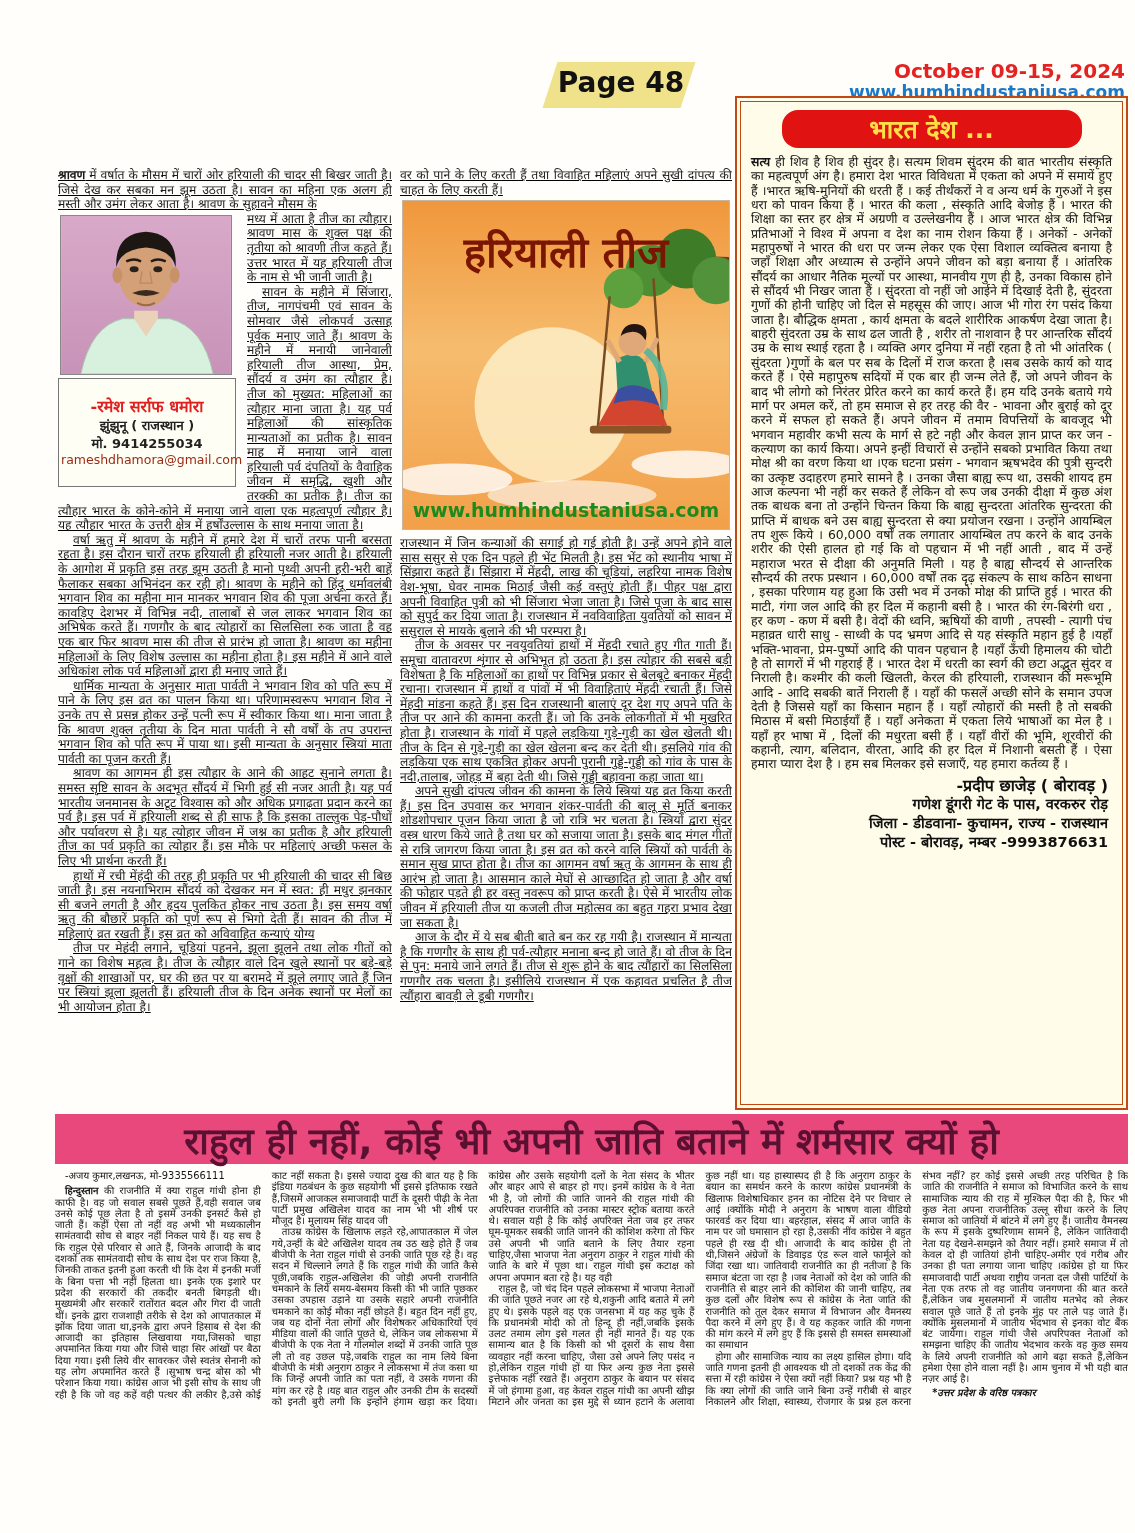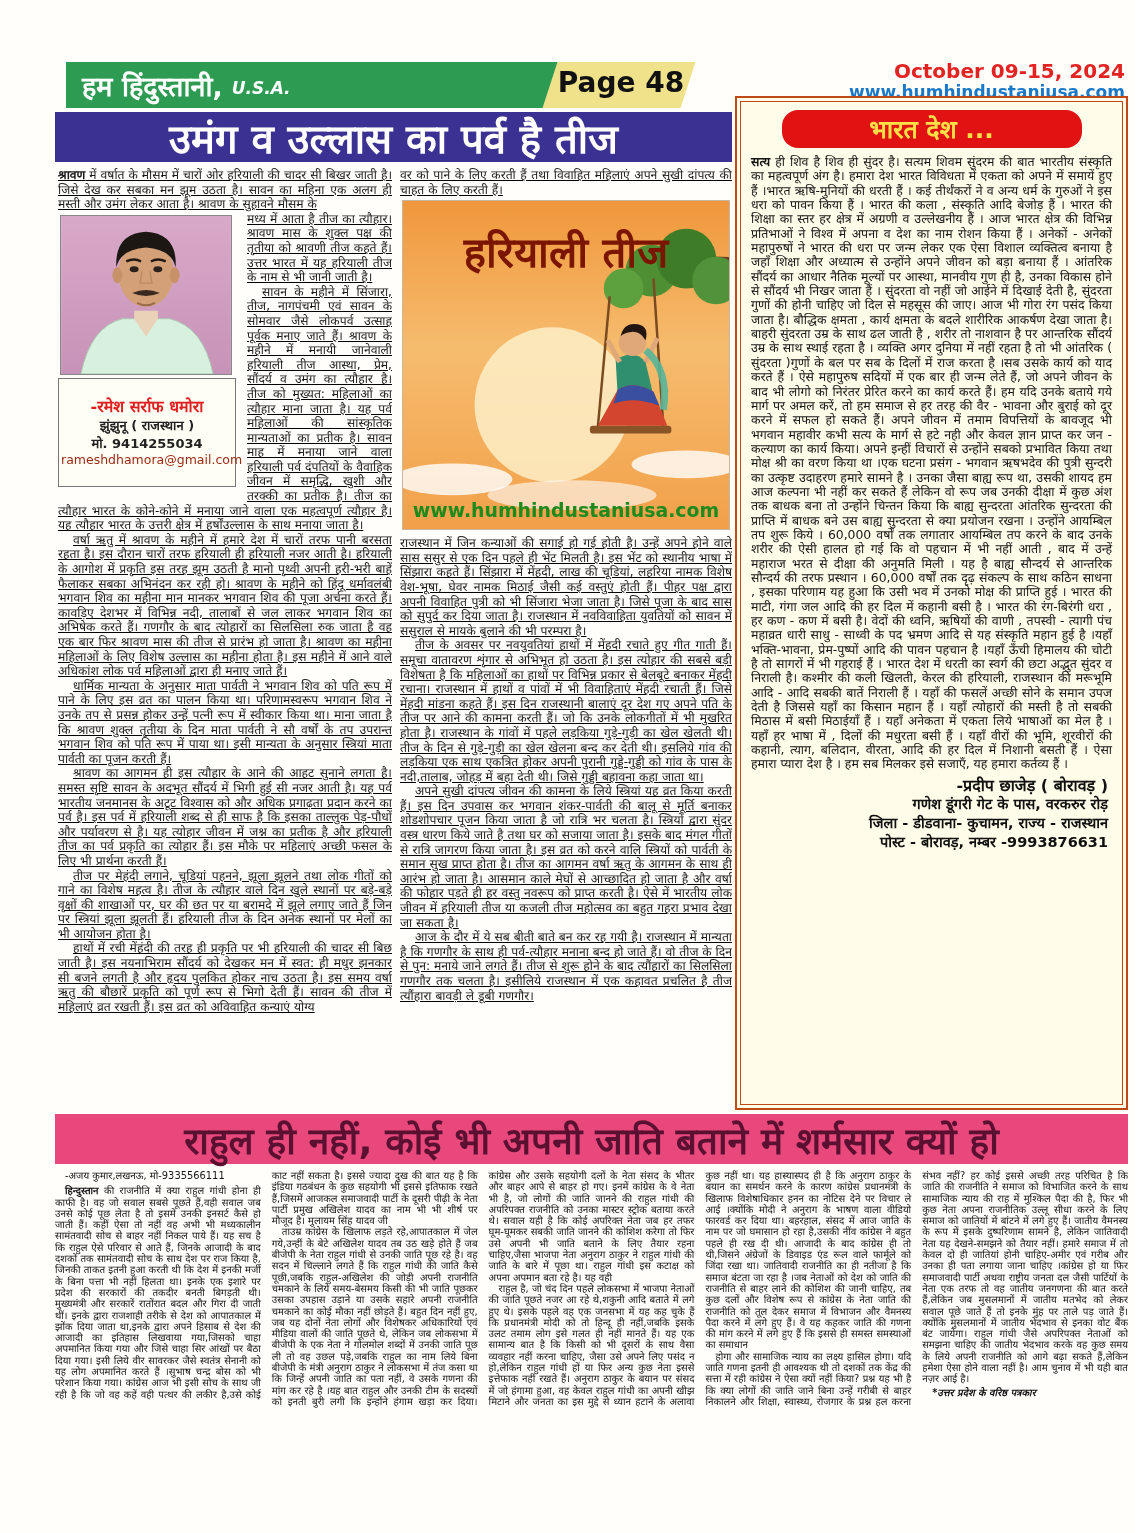--- a/index.html
+++ b/index.html
@@ -49,32 +49,27 @@
   .bottom-cols { position:absolute; left:55px; top:1170px; width:1073px; height:356px; column-count:5; column-gap:11px; overflow:hidden; }
   .bottom-cols p { font-size:9.9px; line-height:11.3px; text-align:justify; color:#141414; text-indent:10px; }
   .byline2 { font-weight:normal; font-size:11.5px; color:#111; margin-bottom:4px; text-indent:0; }
   .footer-note { font-weight:bold; text-align:right; font-size:11px; text-indent:0; margin-top:2px;font-style:italic; }
 </style>
 </head>
 <body>
 
 <div id="page">
 
-  <div class="mast-green">
-    <span class="brand-hi">हम हिंदुस्तानी,</span>
-    <span class="brand-en">U.S.A.</span>
-  </div>
   <div class="page-tab-bg"></div>
   <div class="page-tab-txt">Page 48</div>
   <div class="mast-right">
     <div class="mast-date">October 09-15, 2024</div>
     <div class="mast-url">www.humhindustaniusa.com</div>
   </div>
 
-  <div class="head1">उमंग व उल्लास का पर्व है तीज</div>
 
   <div id="tcol1" class="tcol">
     <p class="no-indent"><span class="lead-word">श्रावण</span><span> में वर्षात के मौसम में चारों ओर हरियाली की चादर सी बिखर जाती है। जिसे देख कर सबका मन झूम उठता है। सावन का महिना एक अलग ही मस्ती और उमंग लेकर आता है। श्रावण के सुहावने मौसम के</span></p>
 
     <div class="author-float">
       <svg class="author-photo" viewBox="0 0 172 160">
         <defs>
           <linearGradient id="pbg" x1="0" y1="0" x2="0" y2="1">
             <stop offset="0" stop-color="#d9a9c9"></stop>
               <stop offset="1" stop-color="#c793b8"></stop>
@@ -101,22 +96,22 @@
         <div class="author-phone">मो. 9414255034</div>
         <div class="author-email">rameshdhamora@gmail.com</div>
       </div>
     </div>
 
     <p class="no-indent">मध्य में आता है तीज का त्यौहार। श्रावण मास के शुक्ल पक्ष की तृतीया को श्रावणी तीज कहते हैं। उत्तर भारत में यह हरियाली तीज के नाम से भी जानी जाती है।</p>
     <p>सावन के महीने में सिंजारा, तीज, नागपंचमी एवं सावन के सोमवार जैसे लोकपर्व उत्साह पूर्वक मनाए जाते हैं। श्रावण के महीने में मनायी जानेवाली हरियाली तीज आस्था, प्रेम, सौंदर्य व उमंग का त्यौहार है। तीज को मुख्यत: महिलाओं का त्यौहार माना जाता है। यह पर्व महिलाओं की सांस्कृतिक मान्यताओं का प्रतीक है। सावन माह में मनाया जाने वाला हरियाली पर्व दंपतियों के वैवाहिक जीवन में समृद्धि, खुशी और तरक्की का प्रतीक है। तीज का त्यौहार भारत के कोने-कोने में मनाया जाने वाला एक महत्वपूर्ण त्यौहार है। यह त्यौहार भारत के  उत्तरी क्षेत्र में हर्षोंउल्लास के साथ मनाया जाता है।</p>
     <p>वर्षा ऋतु में श्रावण के महीने में हमारे देश में चारों तरफ पानी बरसता रहता है। इस दौरान चारों तरफ हरियाली ही हरियाली नजर आती है। हरियाली के आगोश में प्रकृति इस तरह झूम उठती है मानो पृथ्वी अपनी हरी-भरी बाहें फैलाकर सबका अभिनंदन कर रही हो। श्रावण के महीने को हिंदू धर्मावलंबी भगवान शिव का महीना मान मानकर भगवान शिव की पूजा अर्चना करते हैं। कावड़िए देशभर में विभिन्न नदी, तालाबों से जल लाकर भगवान शिव का अभिषेक करते हैं। गणगौर के बाद त्योहारों का सिलसिला रुक जाता है वह एक बार फिर श्रावण मास की तीज से प्रारंभ हो जाता है। श्रावण का महीना महिलाओं के लिए विशेष उल्लास का महीना होता है। इस महीने में आने वाले अधिकांश लोक पर्व  महिलाओं द्वारा ही मनाए जाते हैं।</p>
     <p>धार्मिक मान्यता के अनुसार माता पार्वती ने भगवान शिव को पति रूप में पाने के लिए इस व्रत का पालन किया था। परिणामस्वरूप भगवान शिव ने उनके तप से प्रसन्न होकर उन्हें पत्नी रूप में स्वीकार किया था। माना जाता है कि श्रावण शुक्ल तृतीया के दिन माता पार्वती ने सौ वर्षों के तप उपरान्त भगवान शिव को पति रूप में पाया था। इसी मान्यता के अनुसार स्त्रियां माता पार्वती का पूजन करती हैं।</p>
     <p>श्रावण का आगमन ही इस त्यौहार के आने की आहट सुनाने लगता है। समस्त सृष्टि सावन के अदभूत सौंदर्य में भिगी हुई सी नजर आती है। यह पर्व भारतीय जनमानस के अटूट विश्वास को और अधिक प्रगाढ़ता प्रदान करने का पर्व है। इस पर्व में हरियाली शब्द से ही साफ है कि इसका ताल्लुक पेड़-पौधों और पर्यावरण से है। यह त्योहार जीवन में जश्न का प्रतीक है और हरियाली तीज का पर्व प्रकृति का त्योहार हैं। इस मौके पर महिलाएं अच्छी फसल के लिए भी प्रार्थना करती हैं।</p>
+    <p>हाथों में रची मेंहंदी की तरह ही प्रकृति पर भी हरियाली की चादर सी बिछ जाती है। इस नयनाभिराम सौंदर्य को देखकर मन में स्वत: ही मधुर झनकार सी बजने लगती है और हृदय पुलकित होकर नाच उठता है। इस समय वर्षा ऋतु की बौछारें प्रकृति को पूर्ण रूप से भिगो देती हैं। सावन की तीज में महिलाएं व्रत रखती हैं। इस व्रत को अविवाहित कन्याएं योग्य</p>
     <p>तीज पर मेहंदी लगाने, चूडियां पहनने, झूला झूलने तथा लोक गीतों को गाने का विशेष महत्व है। तीज के त्यौहार वाले दिन खुले स्थानों पर बड़े-बड़े वृक्षों की शाखाओं पर, घर की छत पर या बरामदे में झूले लगाए जाते हैं जिन पर स्त्रियां झूला झूलती हैं। हरियाली तीज के दिन अनेक स्थानों पर मेलों का भी आयोजन होता है।</p>
-    <p>हाथों में रची मेंहंदी की तरह ही प्रकृति पर भी हरियाली की चादर सी बिछ जाती है। इस नयनाभिराम सौंदर्य को देखकर मन में स्वत: ही मधुर झनकार सी बजने लगती है और हृदय पुलकित होकर नाच उठता है। इस समय वर्षा ऋतु की बौछारें प्रकृति को पूर्ण रूप से भिगो देती हैं। सावन की तीज में महिलाएं व्रत रखती हैं। इस व्रत को अविवाहित कन्याएं योग्य</p>
   </div>
 
   <div id="tcol2" class="tcol">
     <p class="no-indent">वर को पाने के लिए करती हैं तथा विवाहित महिलाएं अपने सुखी दांपत्य की चाहत के लिए करती हैं।</p>
 
     <svg class="teej-img" viewBox="0 0 328 330">
       <defs>
         <linearGradient id="tbg" x1="0" y1="0" x2="0" y2="1">
           <stop offset="0" stop-color="#f0973c"></stop>
             <stop offset="0.45" stop-color="#f6bc6e"></stop>

